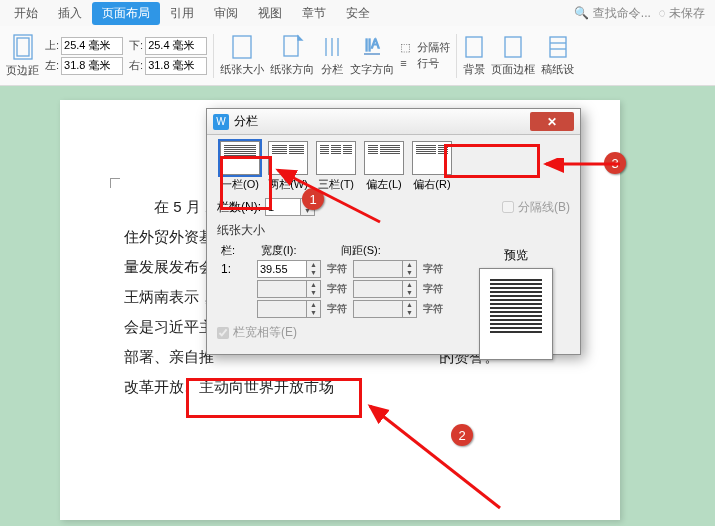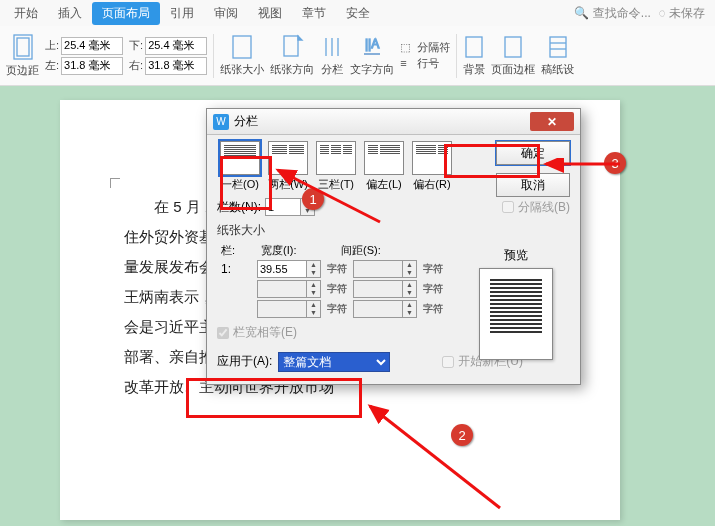--- a/index.html
+++ b/index.html
@@ -204,24 +204,20 @@
   </div>
 </div>
 
 <div class="dialog">
   <div class="dlg-title">
     <div class="w">W</div>
     <div class="txt">分栏</div>
     <div class="dlg-close">✕</div>
   </div>
   <div class="dlg-body">
-    <div class="btn-stack">
-      <button class="dlg-btn btn-ok">确定</button>
-      <button class="dlg-btn">取消</button>
-    </div>
 
     <div class="presets">
       <div class="preset selected">
         <div class="box">
             <div class="col">
               <div class="line"></div>
               <div class="line"></div>
               <div class="line"></div>
               <div class="line"></div>
               <div class="line"></div>
@@ -417,29 +413,20 @@
           <div class="ln"></div>
           <div class="ln"></div>
           <div class="ln"></div>
           <div class="ln"></div>
           <div class="ln"></div>
           <div class="ln"></div>
           <div class="ln"></div>
       </div>
     </div>
 
-    <div class="apply-row">
-      <span>应用于(A):</span>
-      <select><option>整篇文档</option></select>
-      <span style="width:40px"></span>
-      <label class="chk disabled">
-          <input type="checkbox" disabled="" style="">
-          <span>开始新栏(U)</span>
-        </label>
-    </div>
   </div>
 </div>
 
 <div class="red-box" style="top:156px;left:220px;width:52px;height:54px;"></div>
 <div class="red-box" style="top:144px;left:444px;width:96px;height:34px;"></div>
 <div class="red-box" style="top:378px;left:186px;width:176px;height:40px;"></div>
 <div class="badge" style="top:188px;left:302px;">1</div>
 <div class="badge" style="top:424px;left:451px;">2</div>
 <div class="badge" style="top:152px;left:604px;">3</div>
 <svg class="arrow" style="top:162px;left:270px" width="120" height="70">

